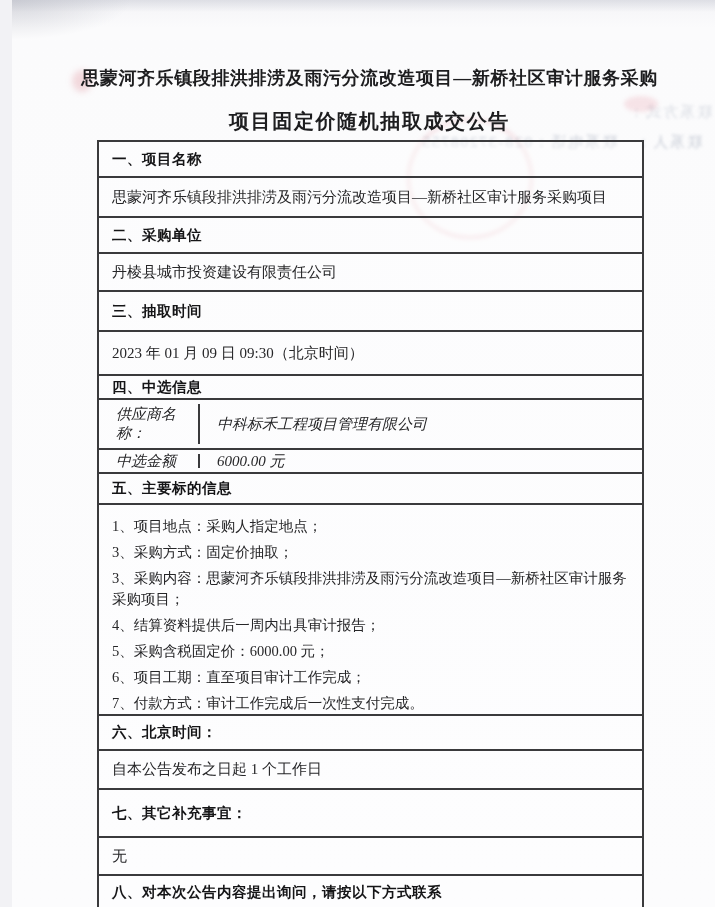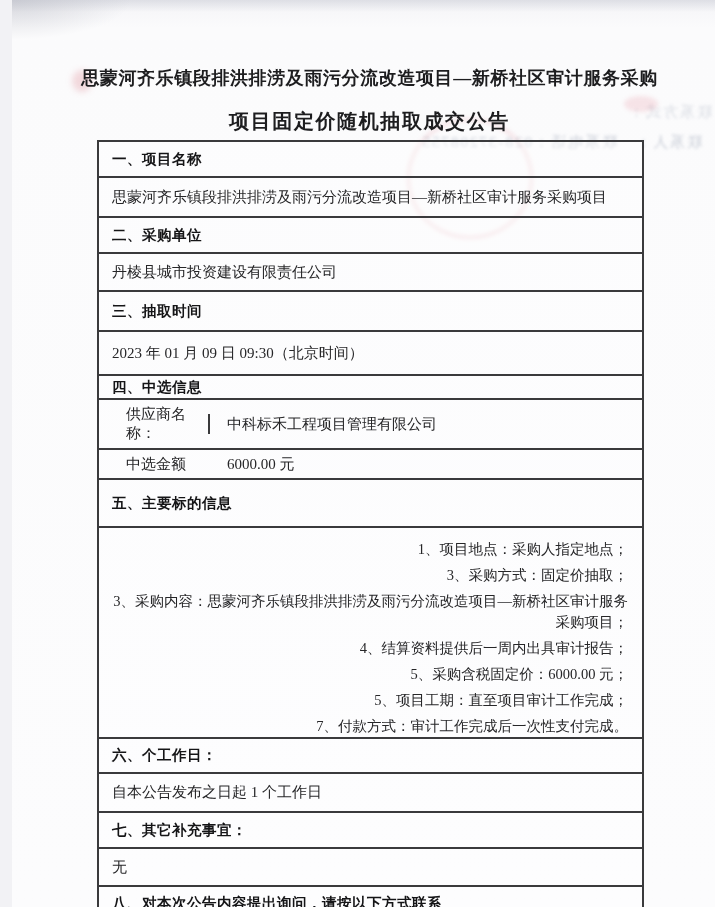--- a/index.html
+++ b/index.html
@@ -63,31 +63,31 @@
   .row{
     box-sizing:border-box;border-bottom:2px solid #3a3a3c;
     display:flex;align-items:center;padding:11px 13px;
     font-size:15px;color:#262628;
   }
   .row:last-child{border-bottom:none;}
   .row.hdr{
     font-family:"Liberation Sans","DejaVu Sans",sans-serif;
     font-weight:700;color:#151517;letter-spacing:.5px;font-size:14.5px;
   }
-  .row.kv{padding:14px;align-items:stretch;}
+  .row.kv{padding:4px;align-items:stretch;font-style:italic;}
   .kv-label{
     width:97px;flex:0 0 97px;border-right:2px solid #3a3a3c;
     display:flex;align-items:center;padding-left:13px;box-sizing:border-box;
   }
   .kv-value{display:flex;align-items:center;padding-left:17px;}
   .row.details{
     display:block;padding:11px 14px 0 13px;
     font-size:14.5px;line-height:20.5px;
   }
-  .detail-line{margin-bottom:5.5px;text-align:right;}
+  .detail-line{margin-bottom:5.5px;}
 </style>
 </head>
 <body>
 
 <div class="page">
 
   <div class="edge-top"></div>
   <div class="edge-corner"></div>
   <div class="edge-right"></div>
 
@@ -128,41 +128,41 @@
     </div>
     <div class="row kv" style="height:50px">
       <div class="kv-label">供应商名称：</div>
       <div class="kv-value">中科标禾工程项目管理有限公司</div>
     </div>
     <div class="row kv" style="height:24px">
       <div class="kv-label">中选金额</div>
       <div class="kv-value">6000.00 元</div>
     </div>
 
-    <div class="row hdr" style="height:48px">
+    <div class="row hdr" style="height:31px">
       <span>五、主要标的信息</span>
     </div>
     <div class="row details" style="height:211px">
       <div class="detail-line">1、项目地点：采购人指定地点；</div>
       <div class="detail-line">3、采购方式：固定价抽取；</div>
       <div class="detail-line">3、采购内容：思蒙河齐乐镇段排洪排涝及雨污分流改造项目—新桥社区审计服务采购项目；</div>
       <div class="detail-line">4、结算资料提供后一周内出具审计报告；</div>
       <div class="detail-line">5、采购含税固定价：6000.00 元；</div>
-      <div class="detail-line">5、项目工期：直至项目审计工作完成；</div>
+      <div class="detail-line">6、项目工期：直至项目审计工作完成；</div>
       <div class="detail-line">7、付款方式：审计工作完成后一次性支付完成。</div>
     </div>
 
     <div class="row hdr" style="height:35px">
-      <span>六、个工作日：</span>
+      <span>六、北京时间：</span>
     </div>
     <div class="row con" style="height:39px">
       <span>自本公告发布之日起 1 个工作日</span>
     </div>
 
-    <div class="row hdr" style="height:36px">
+    <div class="row hdr" style="height:48px">
       <span>七、其它补充事宜：</span>
     </div>
     <div class="row con" style="height:38px">
       <span>无</span>
     </div>
 
     <div class="row hdr" style="height:33px">
       <span>八、对本次公告内容提出询问，请按以下方式联系</span>
     </div>
 

